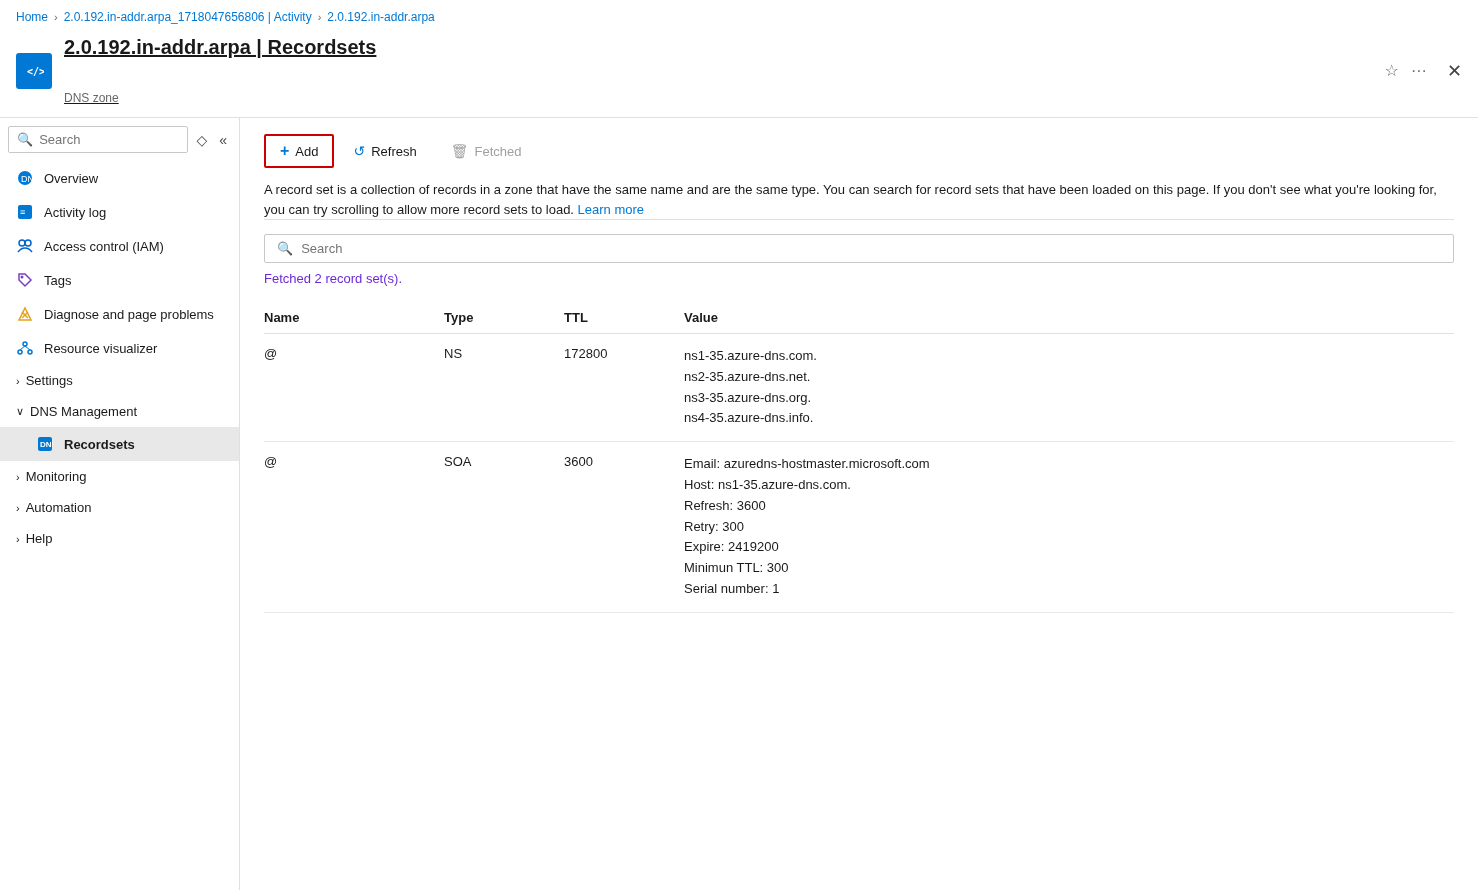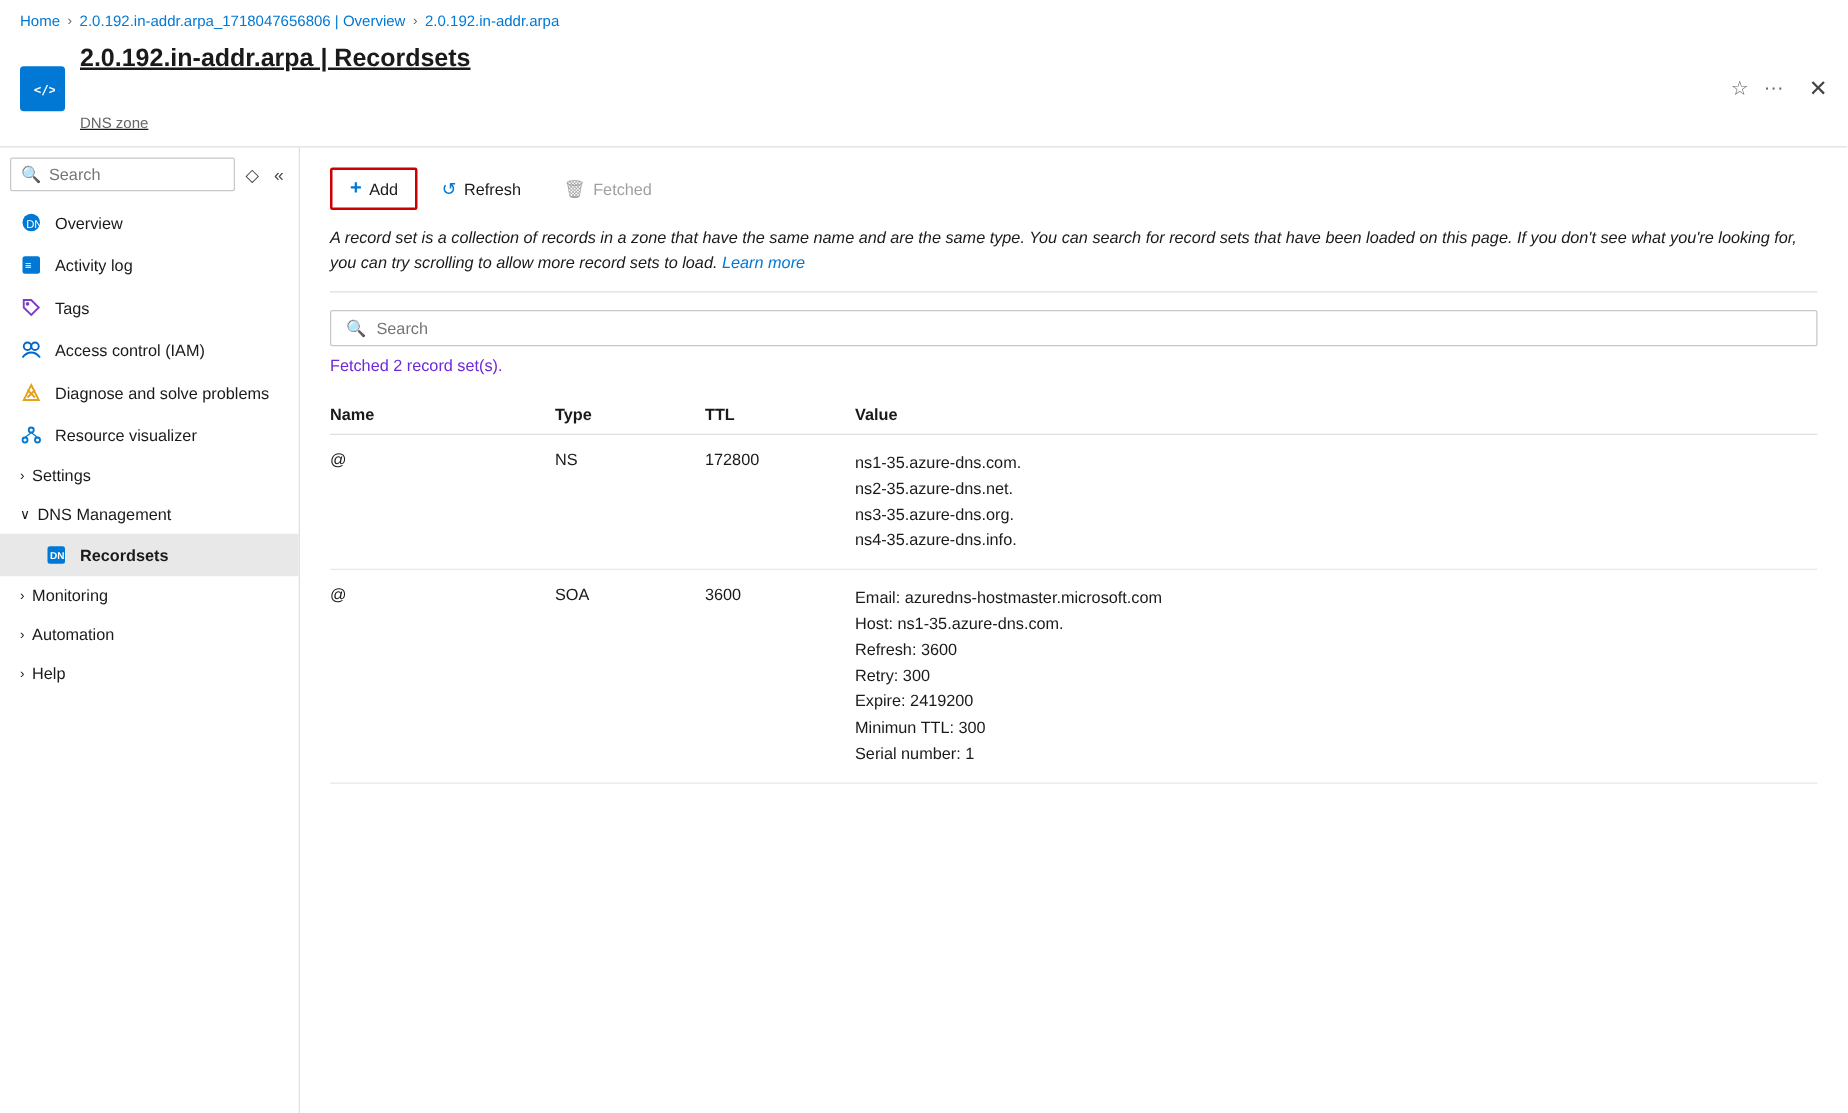--- a/index.html
+++ b/index.html
@@ -87,21 +87,21 @@
     }
     .btn-delete {
       display: flex; align-items: center; gap: 6px;
       padding: 6px 14px; border: 1px solid transparent; background: #fff;
       cursor: pointer; font-size: 13px; color: #a0a0a0;
     }
 
     .info-text {
       font-size: 13px; color: #1a1a1a; line-height: 1.5;
       margin-bottom: 14px;
-      border-bottom: 1px solid #e0e0e0; padding-bottom: 14px; font-style: italic;
+      border-bottom: 1px solid #e0e0e0; 
     }
     .info-text a { color: #0078d4; text-decoration: none; }
 
     .search-bar {
       display: flex; align-items: center; gap: 8px;
       border: 1px solid #c8c8c8; border-radius: 2px;
       padding: 6px 12px; margin-bottom: 8px;
       background: #fff;
     }
     .search-bar input {
@@ -127,21 +127,21 @@
     .col-value { }
 
     .value-multiline { line-height: 1.6; }
   </style>
 </head>
 <body>
 
 <div class="breadcrumb">
   <span>Home</span>
   <span class="breadcrumb-sep">›</span>
-  <span>2.0.192.in-addr.arpa_1718047656806 | Overview</span>
+  <span>2.0.192.in-addr.arpa_1718047656806 | Activity</span>
   <span class="breadcrumb-sep">›</span>
   <span>2.0.192.in-addr.arpa</span>
 </div>
 
 <div class="header">
   <div class="header-icon">
     <svg width="20" height="20" viewBox="0 0 20 20" fill="none">
       <rect width="20" height="20" rx="2" fill="#0078d4"></rect>
       <text x="3" y="14" font-size="10" fill="white" font-family="monospace">&lt;/&gt;</text>
     </svg>
@@ -189,47 +189,47 @@
               <rect x="1" y="1" width="14" height="14" rx="2" fill="#0078d4"></rect>
               <text x="3" y="11" font-size="9" fill="white" font-family="sans-serif">≡</text>
             </svg>
         </span>
         <span>Activity log</span>
       </div>
 
       <div class="nav-item">
         <span class="nav-icon">
           <svg width="16" height="16" viewBox="0 0 16 16">
-            <path d="M2 2 L8 2 L14 8 L8 14 L2 8 Z" fill="none" stroke="#7b3fc4" stroke-width="1.5"></path>
-            <circle cx="5" cy="5" r="1.5" fill="#7b3fc4"></circle>
-          </svg>
-        </span>
-        <span>Tags</span>
-      </div>
-
-      <div class="nav-item">
-        <span class="nav-icon">
-          <svg width="16" height="16" viewBox="0 0 16 16">
             <circle cx="5" cy="5" r="3" fill="none" stroke="#0066cc" stroke-width="1.5"></circle>
             <circle cx="11" cy="5" r="3" fill="none" stroke="#0066cc" stroke-width="1.5"></circle>
             <path d="M1 14 Q4 10 8 10 Q12 10 15 14" fill="none" stroke="#0066cc" stroke-width="1.5"></path>
           </svg>
         </span>
         <span>Access control (IAM)</span>
       </div>
 
       <div class="nav-item">
         <span class="nav-icon">
           <svg width="16" height="16" viewBox="0 0 16 16">
+            <path d="M2 2 L8 2 L14 8 L8 14 L2 8 Z" fill="none" stroke="#7b3fc4" stroke-width="1.5"></path>
+            <circle cx="5" cy="5" r="1.5" fill="#7b3fc4"></circle>
+          </svg>
+        </span>
+        <span>Tags</span>
+      </div>
+
+      <div class="nav-item">
+        <span class="nav-icon">
+          <svg width="16" height="16" viewBox="0 0 16 16">
             <path d="M8 2 L14 14 L2 14 Z" fill="none" stroke="#e3a21a" stroke-width="1.5"></path>
             <line x1="5" y1="6" x2="11" y2="12" stroke="#e3a21a" stroke-width="1.5"></line>
             <line x1="11" y1="6" x2="5" y2="12" stroke="#e3a21a" stroke-width="1.5"></line>
           </svg>
         </span>
-        <span>Diagnose and solve problems</span>
+        <span>Diagnose and page problems</span>
       </div>
 
       <div class="nav-item">
         <span class="nav-icon">
           <svg width="16" height="16" viewBox="0 0 16 16">
             <circle cx="8" cy="4" r="2" fill="none" stroke="#0078d4" stroke-width="1.5"></circle>
             <circle cx="3" cy="12" r="2" fill="none" stroke="#0078d4" stroke-width="1.5"></circle>
             <circle cx="13" cy="12" r="2" fill="none" stroke="#0078d4" stroke-width="1.5"></circle>
             <line x1="8" y1="6" x2="3" y2="10" stroke="#0078d4" stroke-width="1"></line>
             <line x1="8" y1="6" x2="13" y2="10" stroke="#0078d4" stroke-width="1"></line>

